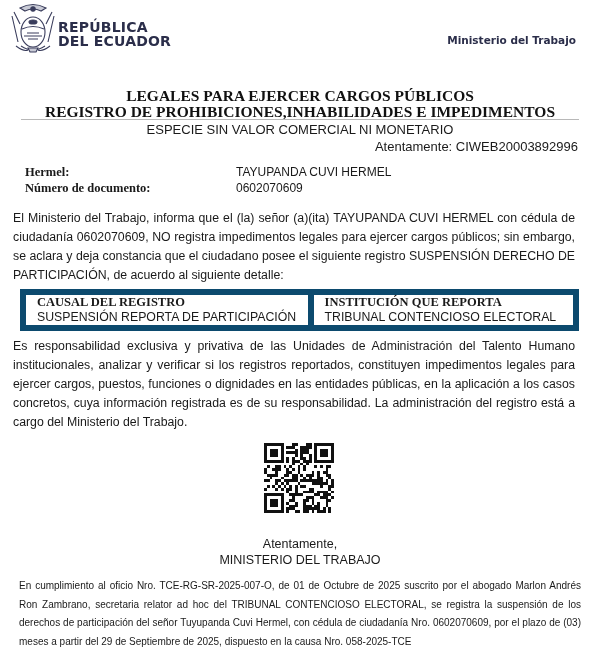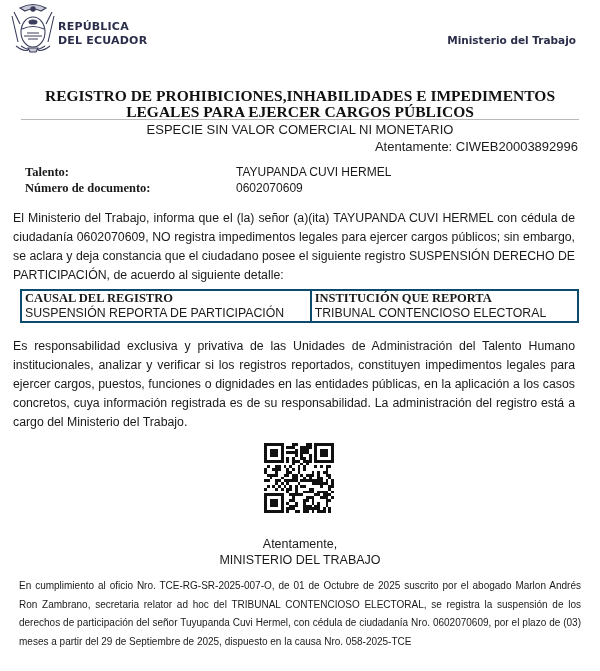--- a/index.html
+++ b/index.html
@@ -3,34 +3,34 @@
   <meta charset="utf-8">
   <style>
     html, body { margin: 0; padding: 0; background: #ffffff; }
     body {
       width: 600px; height: 671px; overflow: hidden; position: relative;
       font-family: "Liberation Sans", sans-serif; color: #1a1a1a;
     }
     .header { position: absolute; left: 0; top: 0; width: 600px; height: 70px; }
     .logo { position: absolute; left: 8px; top: 2px; width: 50px; height: 54px; }
     .country { position: absolute; left: 58px; top: 20px; font-family: "DejaVu Sans", sans-serif;
-      font-weight: bold; font-size: 11px; line-height: 14px; color: #2b2e4a; letter-spacing: 0.2px; }
+      font-weight: bold; font-size: 14px; line-height: 14px; color: #2b2e4a; letter-spacing: 0.2px; }
     .ministry { position: absolute; right: 24px; top: 34px; font-family: "DejaVu Sans", sans-serif;
       font-weight: bold; font-size: 10.5px; color: #2b2e4a; }
     .title { position: absolute; left: 0; width: 600px; top: 88px; text-align: center;
       font-family: "Liberation Serif", serif; font-weight: bold; font-size: 15.5px; line-height: 16px; color: #111; }
     .divider { position: absolute; left: 21px; top: 119px; width: 558px; height: 1px; background: #b8b8b8; }
     .subtitle { position: absolute; left: 0; width: 600px; top: 122px; text-align: center; font-size: 13px; }
     .cert { position: absolute; right: 22px; top: 139px; font-size: 13px; }
     .idrow { position: absolute; left: 25px; font-size: 12px; }
     .idlabel { position: absolute; left: 0; font-family: "Liberation Serif", serif; font-weight: bold; font-size: 12.5px; white-space: nowrap; }
     .idvalue { position: absolute; left: 166px; white-space: nowrap; margin-left: 45px; }
     .para { position: absolute; left: 13px; width: 562px; font-size: 12.3px; line-height: 19px; text-align: justify; }
     table.detail { position: absolute; left: 20px; top: 289px; width: 559px; border-collapse: collapse; font-size: 12.3px; }
-    table.detail td { border: 2px solid #0c4a6e; padding: 0 3px; vertical-align: top; line-height: 15px; }
+    table.detail td { border: 6px solid #0c4a6e; padding: 0 11px; vertical-align: top; line-height: 15px; }
     table.detail .th { font-family: "Liberation Serif", serif; font-weight: bold; font-size: 12.5px; display: block; }
     .qr { position: absolute; left: 264px; top: 443px; width: 70px; height: 70px; }
     .sign { position: absolute; left: 0; width: 600px; text-align: center; font-size: 12.5px; }
     .foot { position: absolute; left: 19px; top: 577px; width: 562px; font-size: 10px; line-height: 18.5px; text-align: justify; }
   </style>
 </head>
 <body>
 
 <div class="header">
   <svg class="logo" viewBox="0 0 50 54">
@@ -48,29 +48,29 @@
     </g>
   </svg>
   <div class="country">
     <div>REPÚBLICA</div>
     <div>DEL ECUADOR</div>
   </div>
   <div class="ministry">Ministerio del Trabajo</div>
 </div>
 
 <div class="title">
+  <div>LEGALES PARA EJERCER CARGOS PÚBLICOS</div>
   <div>REGISTRO DE PROHIBICIONES,INHABILIDADES E IMPEDIMENTOS</div>
-  <div>LEGALES PARA EJERCER CARGOS PÚBLICOS</div>
 </div>
 <div class="divider"></div>
 <div class="subtitle">ESPECIE SIN VALOR COMERCIAL NI MONETARIO</div>
 <div class="cert">Atentamente: CIWEB20003892996</div>
 
 <div class="idrow" style="top:165px;">
-  <span class="idlabel">Talento:</span>
+  <span class="idlabel">Hermel:</span>
   <span class="idvalue">TAYUPANDA CUVI HERMEL</span>
 </div>
 <div class="idrow" style="top:181px;">
   <span class="idlabel">Número de documento:</span>
   <span class="idvalue">0602070609</span>
 </div>
 
 <div class="para" style="top:209px;">El Ministerio del Trabajo, informa que el (la) señor (a)(ita) TAYUPANDA CUVI HERMEL con cédula de ciudadanía 0602070609, NO registra impedimentos legales para ejercer cargos públicos; sin embargo, se aclara y deja constancia que el ciudadano posee el siguiente registro SUSPENSIÓN DERECHO DE PARTICIPACIÓN, de acuerdo al siguiente detalle:</div>
 
 <table class="detail">

